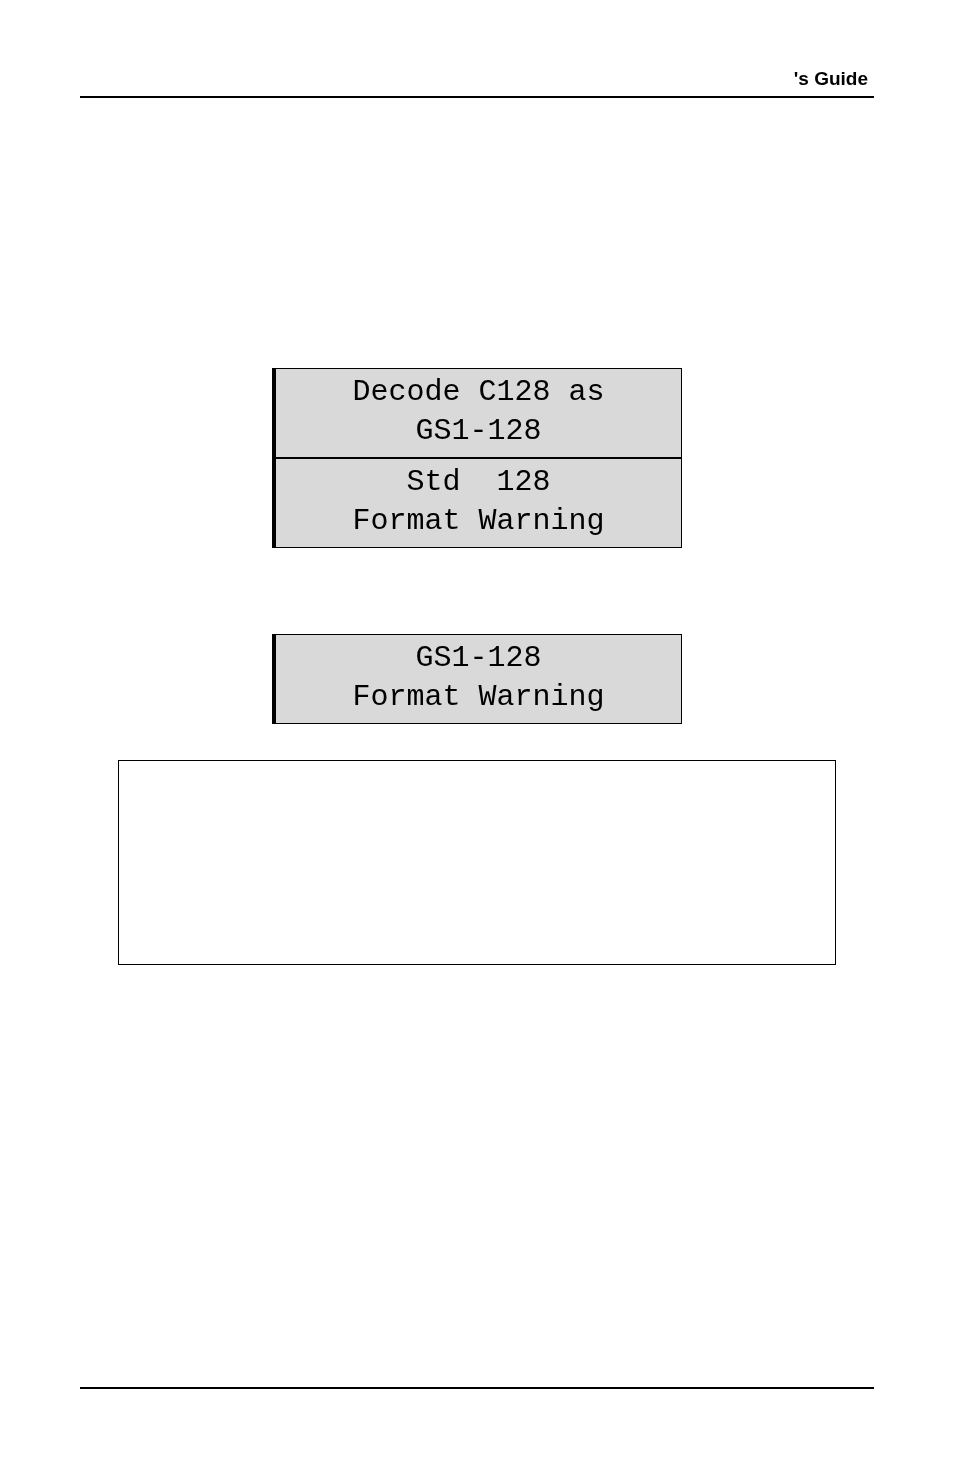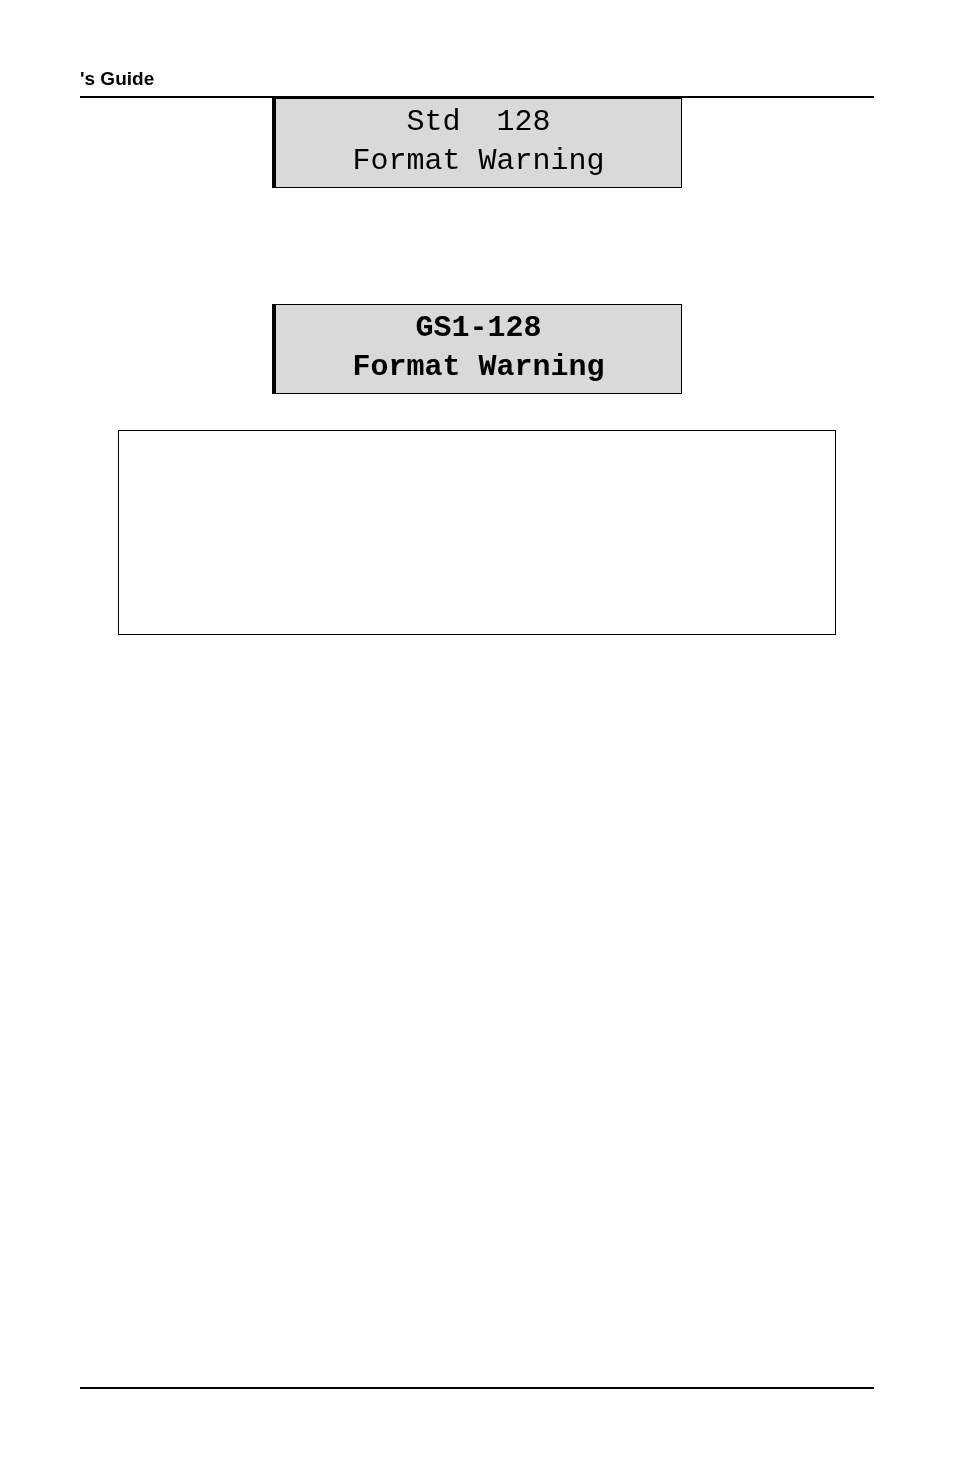--- a/index.html
+++ b/index.html
@@ -14,20 +14,21 @@
     width: 954px;
     height: 1475px;
     position: relative;
     box-sizing: border-box;
     padding: 60px 80px 0 80px;
   }
   .header-area {
     margin-top: 8px;
   }
   .header-text {
+    text-align: right;
     font-size: 19px;
     font-weight: bold;
     padding-right: 6px;
     padding-bottom: 6px;
   }
   .header-rule {
     border: none;
     border-top: 2px solid #000;
     margin: 0;
   }
@@ -40,21 +41,21 @@
     box-sizing: border-box;
     font-family: "Courier New", Courier, monospace;
     font-size: 30px;
     line-height: 1.3;
     text-align: center;
     padding: 4px 4px 6px 4px;
     white-space: pre;
   }
   .lcd-wrap-1 { margin-top: 270px; }
   .lcd-wrap-2 { }
-  .lcd-wrap-3 { margin-top: 116px; font-weight: bold; }
+  .lcd-wrap-3 { margin-top: 86px; }
   .note-box {
     width: 718px;
     height: 205px;
     margin: 36px auto 0 auto;
     border: 1px solid #000;
     box-sizing: border-box;
   }
   .footer-rule {
     position: absolute;
     left: 80px;
@@ -67,20 +68,24 @@
 </head>
 <body>
 
 <div class="page">
 
   <div class="header-area">
     <div class="header-text">'s Guide</div>
     <hr class="header-rule">
   </div>
 
+  <div class="lcd-wrap-1">
+    <div class="lcd-box"><span>Decode C128 as</span>
+<span>GS1-128</span></div>
+  </div>
 
   <div class="lcd-wrap-2">
     <div class="lcd-box"><span>Std  128</span>
 <span>Format Warning</span></div>
   </div>
 
   <div class="lcd-wrap-3">
     <div class="lcd-box"><span>GS1-128</span>
 <span>Format Warning</span></div>
   </div>

